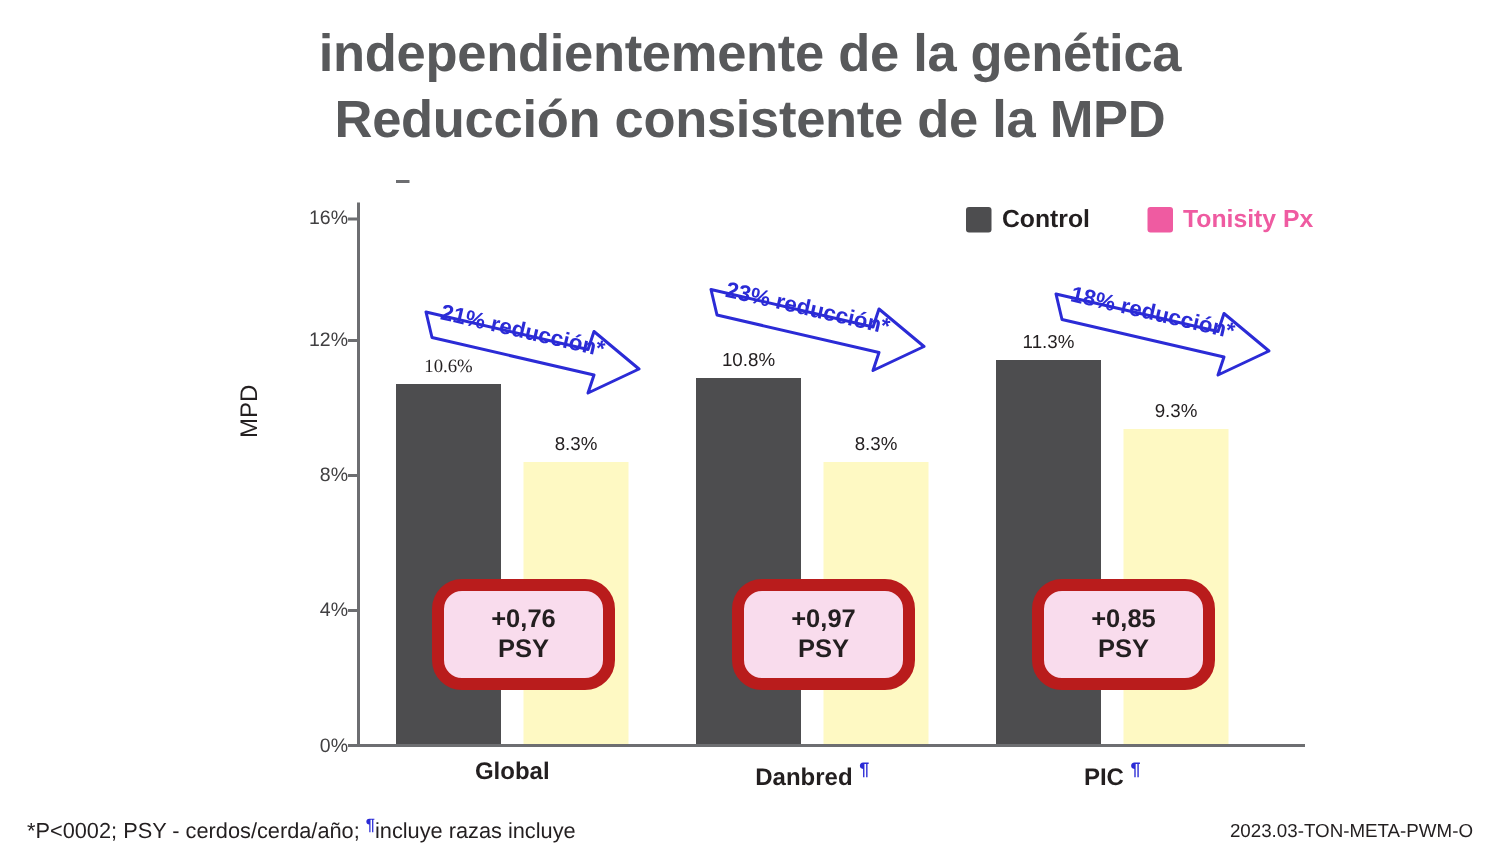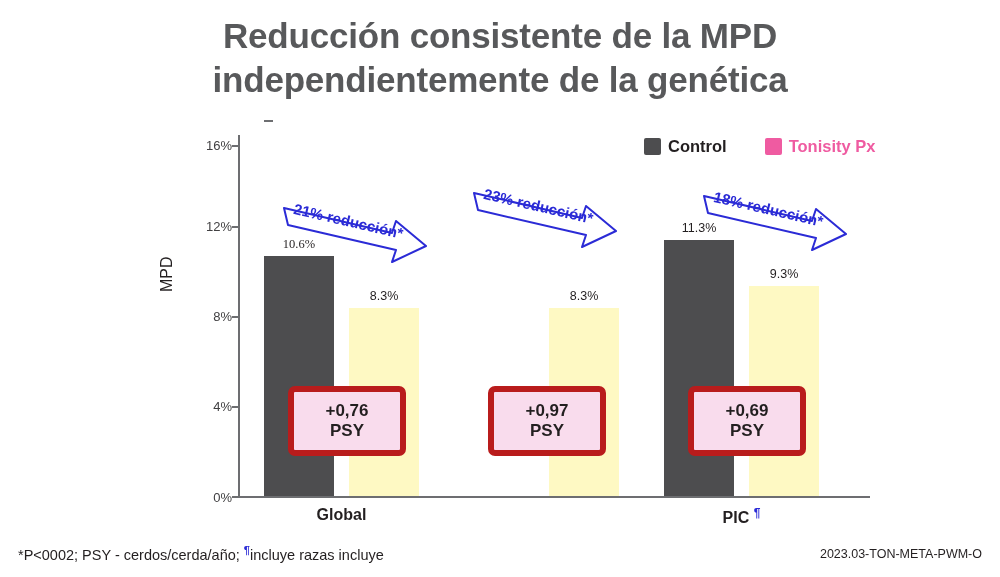--- a/index.html
+++ b/index.html
@@ -158,22 +158,22 @@
   }
   .legend-swatch.control { background: #4d4d4f; }
   .legend-swatch.px { background: #ef5ba1; }
   .legend-label.control { color: #231f20; }
   .legend-label.px { color: #ef5ba1; }
 
   
   .psy-box {
     position: absolute;
     background: #f9dced;
-    border: 6px solid #b91c1c;
-    border-radius: 7px;
+    border: 8px solid #b91c1c;
+    border-radius: 20px;
     text-align: center;
     font-size: 17px;
     font-weight: bold;
     color: #231f20;
     line-height: 1.15;
     padding: 9px 0 10px 0;
     width: 106px;
   }
 
   
@@ -209,22 +209,22 @@
     font-size: 12.5px;
     color: #231f20;
   }
 </style>
 </head>
 <body>
 
 <div class="slide">
 
   <div class="title">
+    <span>independientemente de la genética</span>
     <span>Reducción consistente de la MPD</span>
-    <span>independientemente de la genética</span>
   </div>
 
   <div class="plot-wrap">
 
     <div class="y-axis-line"></div>
     <div class="x-axis-line"></div>
     <div class="tiny-mark"></div>
 
     <div class="y-axis-title">MPD</div>
 
@@ -256,22 +256,28 @@
       <span class="bar-value">10.6%</span>
     </div>
 
     <div class="bar px" style="left:349px; width:70px; height:188px;">
       <span class="bar-value">8.3%</span>
     </div>
     <div class="group-label" style="left:264px; width:155px;">
       <span>Global</span>
     </div>
 
+    <div class="bar control" style="left:464px; width:70px; height:244px;">
+      <span class="bar-value">10.8%</span>
+    </div>
     <div class="bar px" style="left:549px; width:70px; height:188px;">
       <span class="bar-value">8.3%</span>
+    </div>
+    <div class="group-label" style="left:464px; width:155px;">
+      <span>Danbred <sup>¶</sup></span>
     </div>
 
     <div class="bar control" style="left:664px; width:70px; height:256px;">
       <span class="bar-value">11.3%</span>
     </div>
 
     <div class="bar px" style="left:749px; width:70px; height:210px;">
       <span class="bar-value">9.3%</span>
     </div>
     <div class="group-label" style="left:664px; width:155px;">
@@ -295,21 +301,21 @@
 
     <div class="psy-box" style="left:288px; top:386px;">
       <div>+0,76</div>
       <div>PSY</div>
     </div>
     <div class="psy-box" style="left:488px; top:386px;">
       <div>+0,97</div>
       <div>PSY</div>
     </div>
     <div class="psy-box" style="left:688px; top:386px;">
-      <div>+0,69</div>
+      <div>+0,85</div>
       <div>PSY</div>
     </div>
 
   </div>
 
   <div class="footnote">
     <span>*P&lt;0002; PSY - cerdos/cerda/año; </span><sup>¶</sup><span>incluye razas incluye</span>
   </div>
 
   <div class="code">2023.03-TON-META-PWM-O</div>

